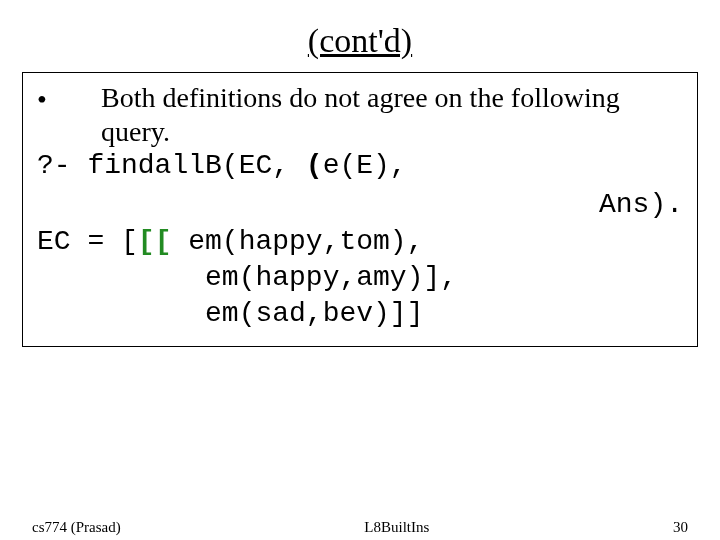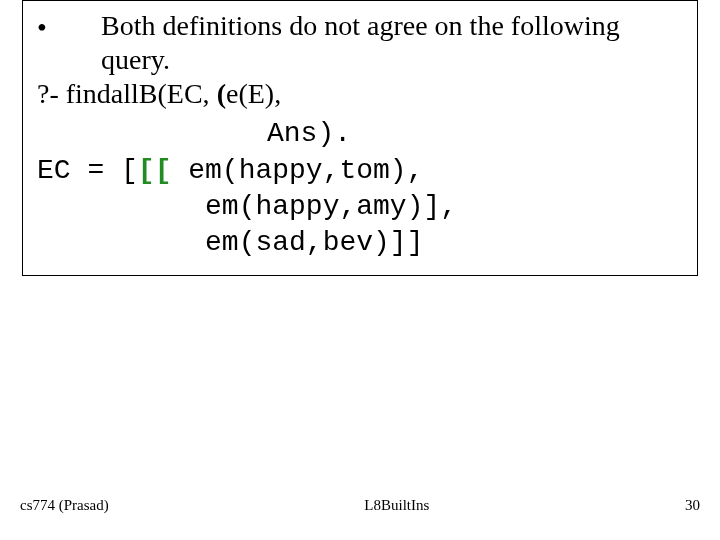--- a/index.html
+++ b/index.html
@@ -48,59 +48,60 @@
     flex: 1;
     margin-left: 36px;
   }
   .mono {
     font-family: "Courier New", Courier, monospace;
   }
   .query-line {
     font-size: 28px;
     margin-left: 0px;
     margin-top: 2px;
-    font-family: Liberation Serif, serif;
   }
   .nested-findall {
     font-size: 22px;
     margin-left: 165px;
     margin-top: 10px;
     white-space: pre;
   }
   .bold { font-weight: bold; }
   .blue { color: #2040d0; }
   .green { color: #228B22; }
   .ans-line {
     font-size: 28px;
     margin-left: 230px;
     margin-top: 8px;
+    text-align: right;
   }
   .result-block {
     font-size: 28px;
     line-height: 1.28;
     margin-top: 4px;
     white-space: pre;
   }
   .footer {
     position: absolute;
     bottom: 26px;
     left: 0;
     width: 100%;
     display: flex;
     justify-content: space-between;
     font-size: 15px;
-    padding: 0 20px;
+    padding: 0 32px;
     box-sizing: border-box;
   }
 </style>
 </head>
 <body>
 
 <div class="slide">
 
+  <div class="title">(cont'd)</div>
 
   <div class="content-box">
 
     <div class="bullet-row">
       <div class="bullet">•</div>
       <div class="bullet-text">Both definitions do not agree on the following query.</div>
     </div>
 
     <div class="query-line mono">
       <span>?- findallB(EC, </span><span class="bold">(</span><span>e(E),</span>

